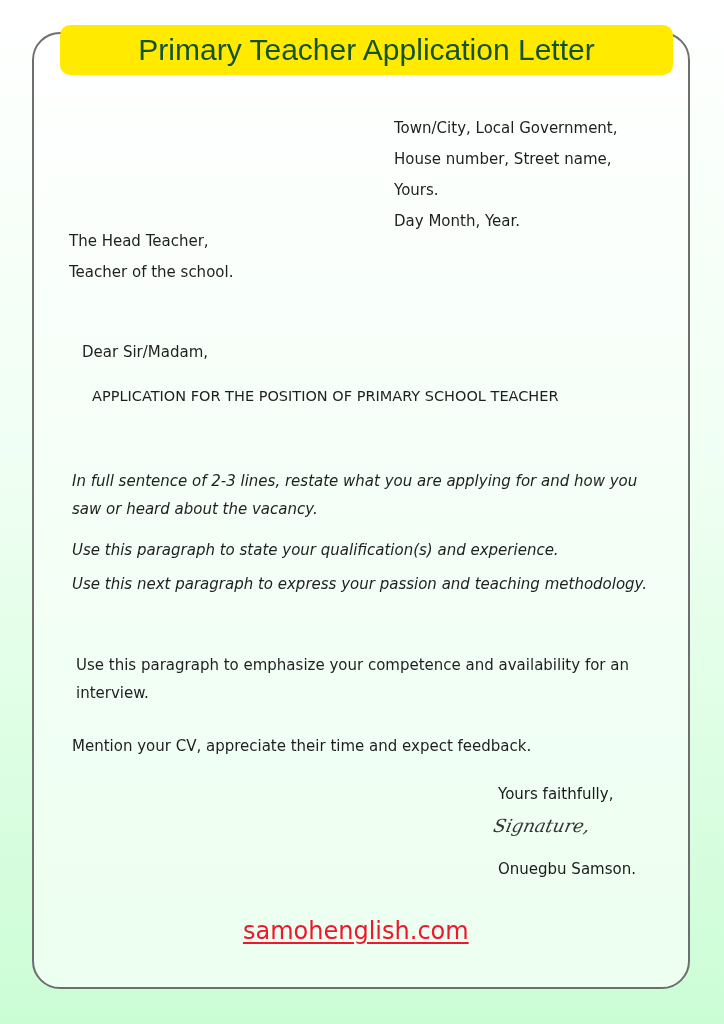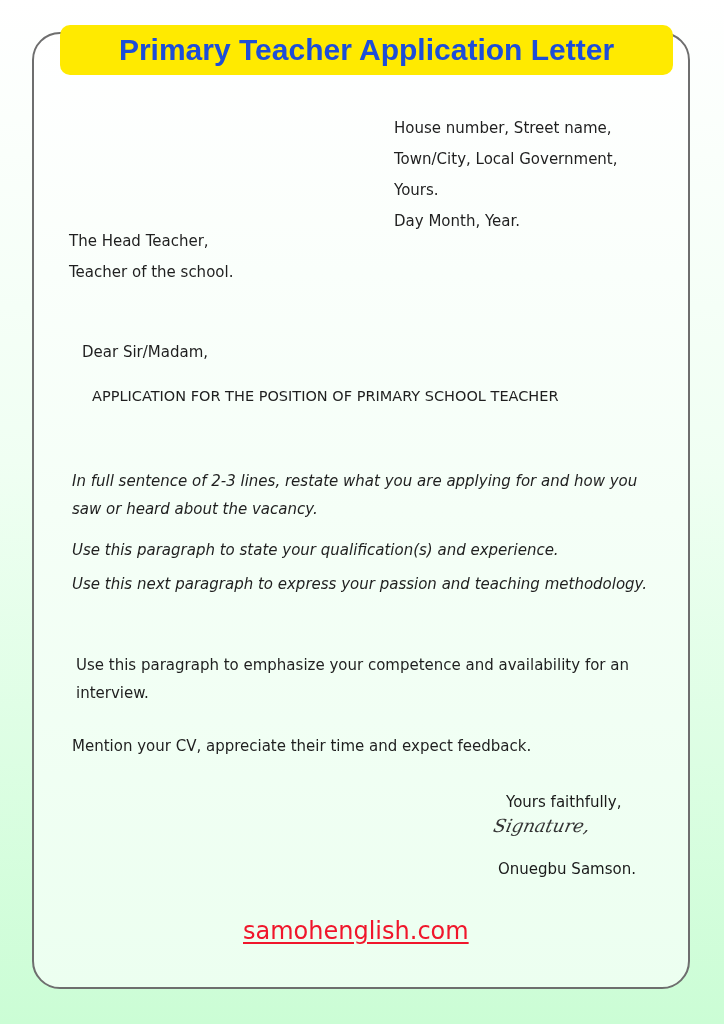--- a/index.html
+++ b/index.html
@@ -14,57 +14,57 @@
     border: 2px solid #6e6e6e; border-radius: 28px;
     background: linear-gradient(180deg, #ffffff 0%, #f5fff7 50%, #ecfff0 100%);
     box-sizing: border-box;
   }
   .banner {
     position: absolute; left: 60px; top: 25px; width: 613px; height: 50px;
     background: #ffea00; border-radius: 10px;
     display: flex; align-items: center; justify-content: center;
   }
   .banner h1 {
-    margin: 16px; font-family: "Liberation Sans", sans-serif; font-weight: 700;
-    font-size: 30px; color: #1d4ed8; letter-spacing: 0px;
+    margin: 16px; font-family: "Liberation Sans", sans-serif; font-weight: 400;
+    font-size: 30px; color: #14532d; letter-spacing: 0px;
   }
   .txt { position: absolute; font-size: 15px; line-height: 31px; margin: 0; white-space: nowrap; color: #1f1f1f; }
   .addr { left: 394px; top: 113px; }
   .recip { left: 69px; top: 226px; }
   .greet { left: 82px; top: 337px; }
   .subject { left: 92px; top: 381px; font-size: 14.5px; }
   .para { position: absolute; left: 72px; width: 580px; font-size: 15px; line-height: 28px; margin: 0; color: #1f1f1f; }
   .it { font-style: italic; }
   .p1 { top: 435px; margin-top: 32px; }
   .p2 { top: 516px; margin-top: 20px; }
   .p3 { top: 570px; text-align: justify; text-align-last: left; }
   .p4 { top: 651px; left: 76px; }
   .p5 { top: 732px; }
-  .closing { position: absolute; left: 498px; top: 785px; font-size: 15px; margin: 8px; }
+  .closing { position: absolute; left: 498px; top: 785px; font-size: 15px; margin: 0; }
   .signature { position: absolute; left: 494px; top: 815px; font-family: "DejaVu Serif", serif; font-style: italic; font-size: 18px; color: #333; transform: skewX(-12deg); }
   .name { position: absolute; left: 498px; top: 860px; font-size: 15px; margin: 0; }
   .site {
     position: absolute; left: 243px; top: 917px; font-size: 24px; color: #f0162b;
     text-decoration: underline; text-decoration-thickness: 2px; text-underline-offset: 3px;
     font-family: "DejaVu Sans", sans-serif;
   }
   .line { display: block; }
 </style>
 </head>
 <body>
 
 <div class="frame"></div>
 
 <div class="banner">
   <h1>Primary Teacher Application Letter</h1>
 </div>
 
 <div class="txt addr">
+  <span class="line">Town/City, Local Government,</span>
   <span class="line">House number, Street name,</span>
-  <span class="line">Town/City, Local Government,</span>
   <span class="line">Yours.</span>
   <span class="line">Day Month, Year.</span>
 </div>
 
 <div class="txt recip">
   <span class="line">The Head Teacher,</span>
   <span class="line">Teacher of the school.</span>
 </div>
 
 <p class="txt greet">Dear Sir/Madam,</p>

